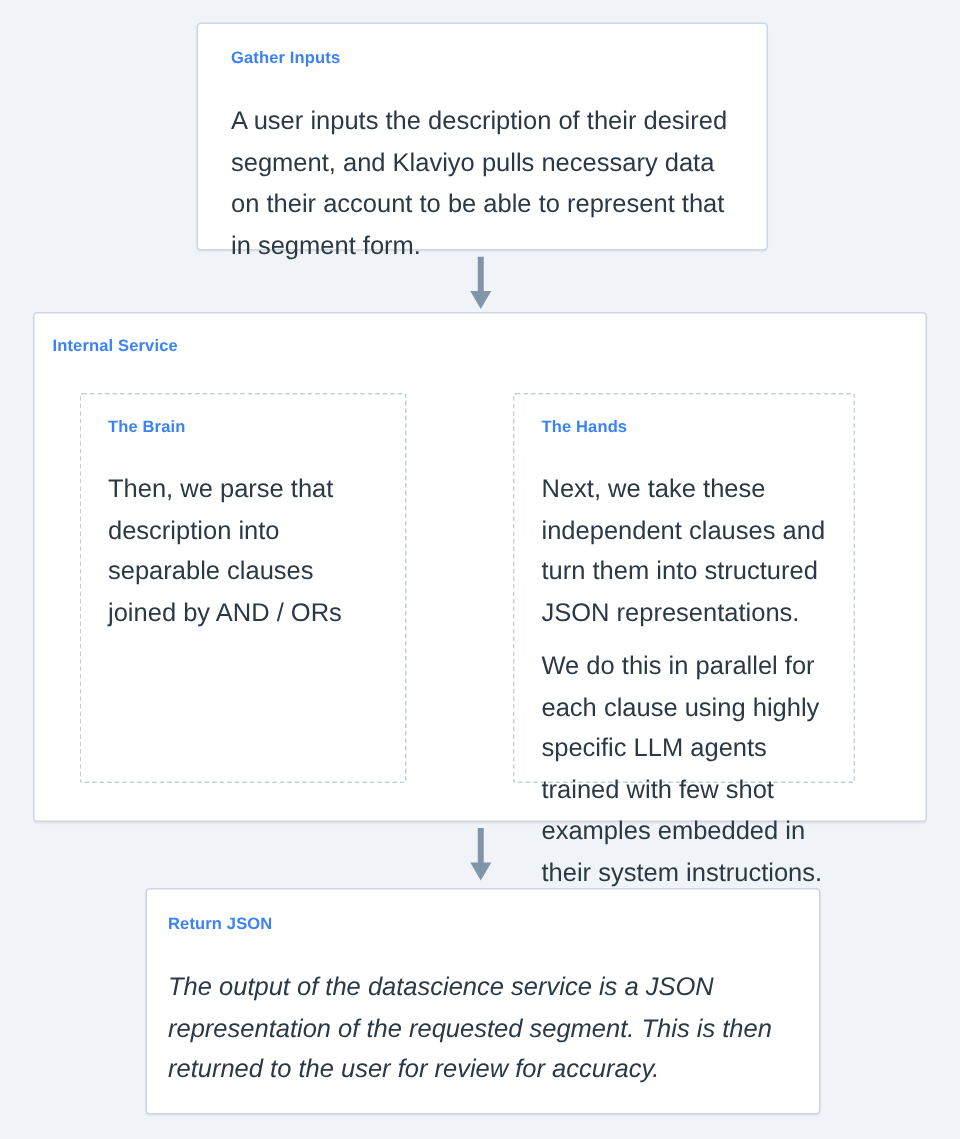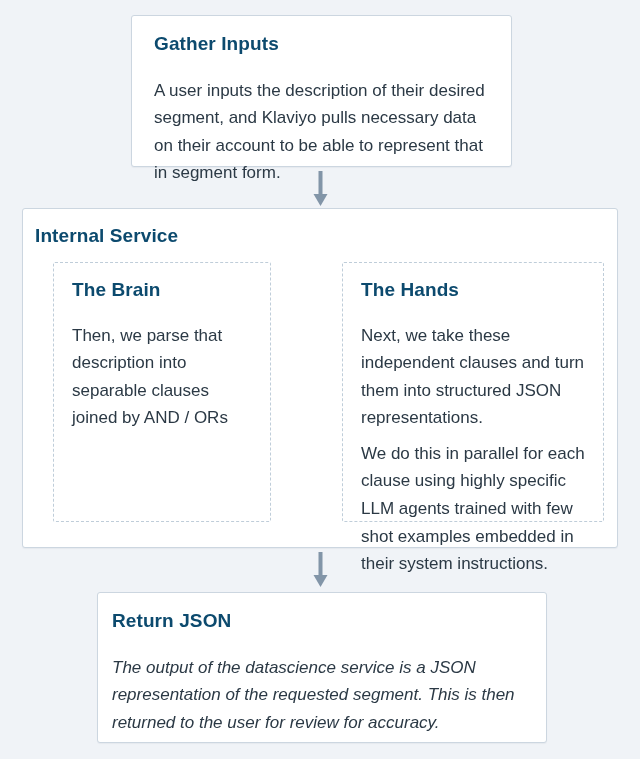--- a/index.html
+++ b/index.html
@@ -26,23 +26,23 @@
   .card {
     position: absolute;
     background: #ffffff;
     border: 1px solid #ccd6e0;
     border-radius: 3px;
     box-sizing: border-box;
     box-shadow: 0 1px 1px rgba(40, 60, 85, 0.05);
   }
 
   .card-title {
-    font-size: 19px;
+    font-size: 11px;
     font-weight: bold;
-    color: #0c4a6e;
+    color: #3b82f6;
     letter-spacing: 0.1px;
     line-height: 1.2;
   }
 
   .card-body {
     font-size: 17px;
     line-height: 1.62;
     color: #2b3945;
   }
   .card-body p {
@@ -88,21 +88,21 @@
     background: transparent;
     box-sizing: border-box;
     padding: 16px 18px 0 18px;
   }
   #panel-brain {
     left: 30px;
     width: 218px;
   }
   #panel-hands {
     left: 319px;
-    width: 262px;
+    width: 228px;
   }
   .panel .card-body {
     margin-top: 20px;
   }
 
   
   #card-return {
     left: 97px;
     top: 592px;
     width: 450px;

